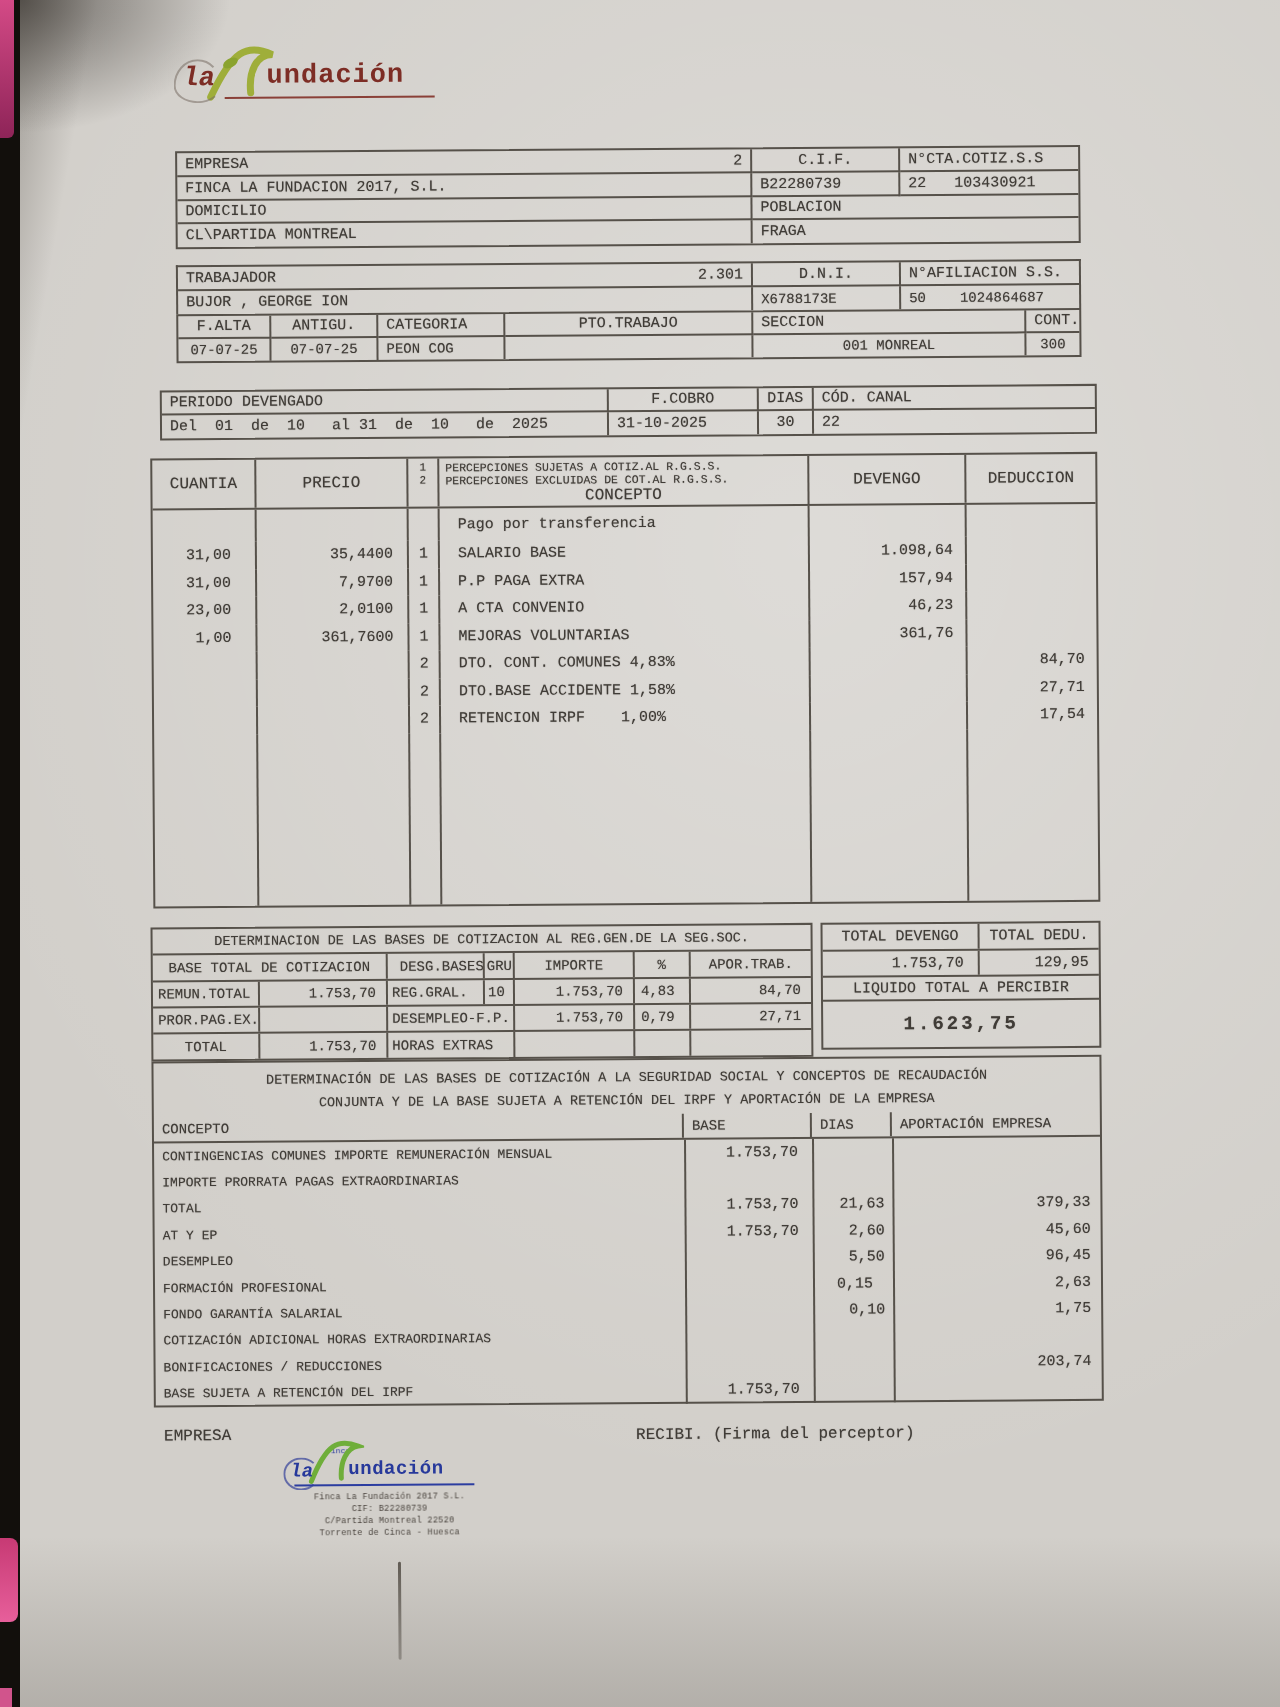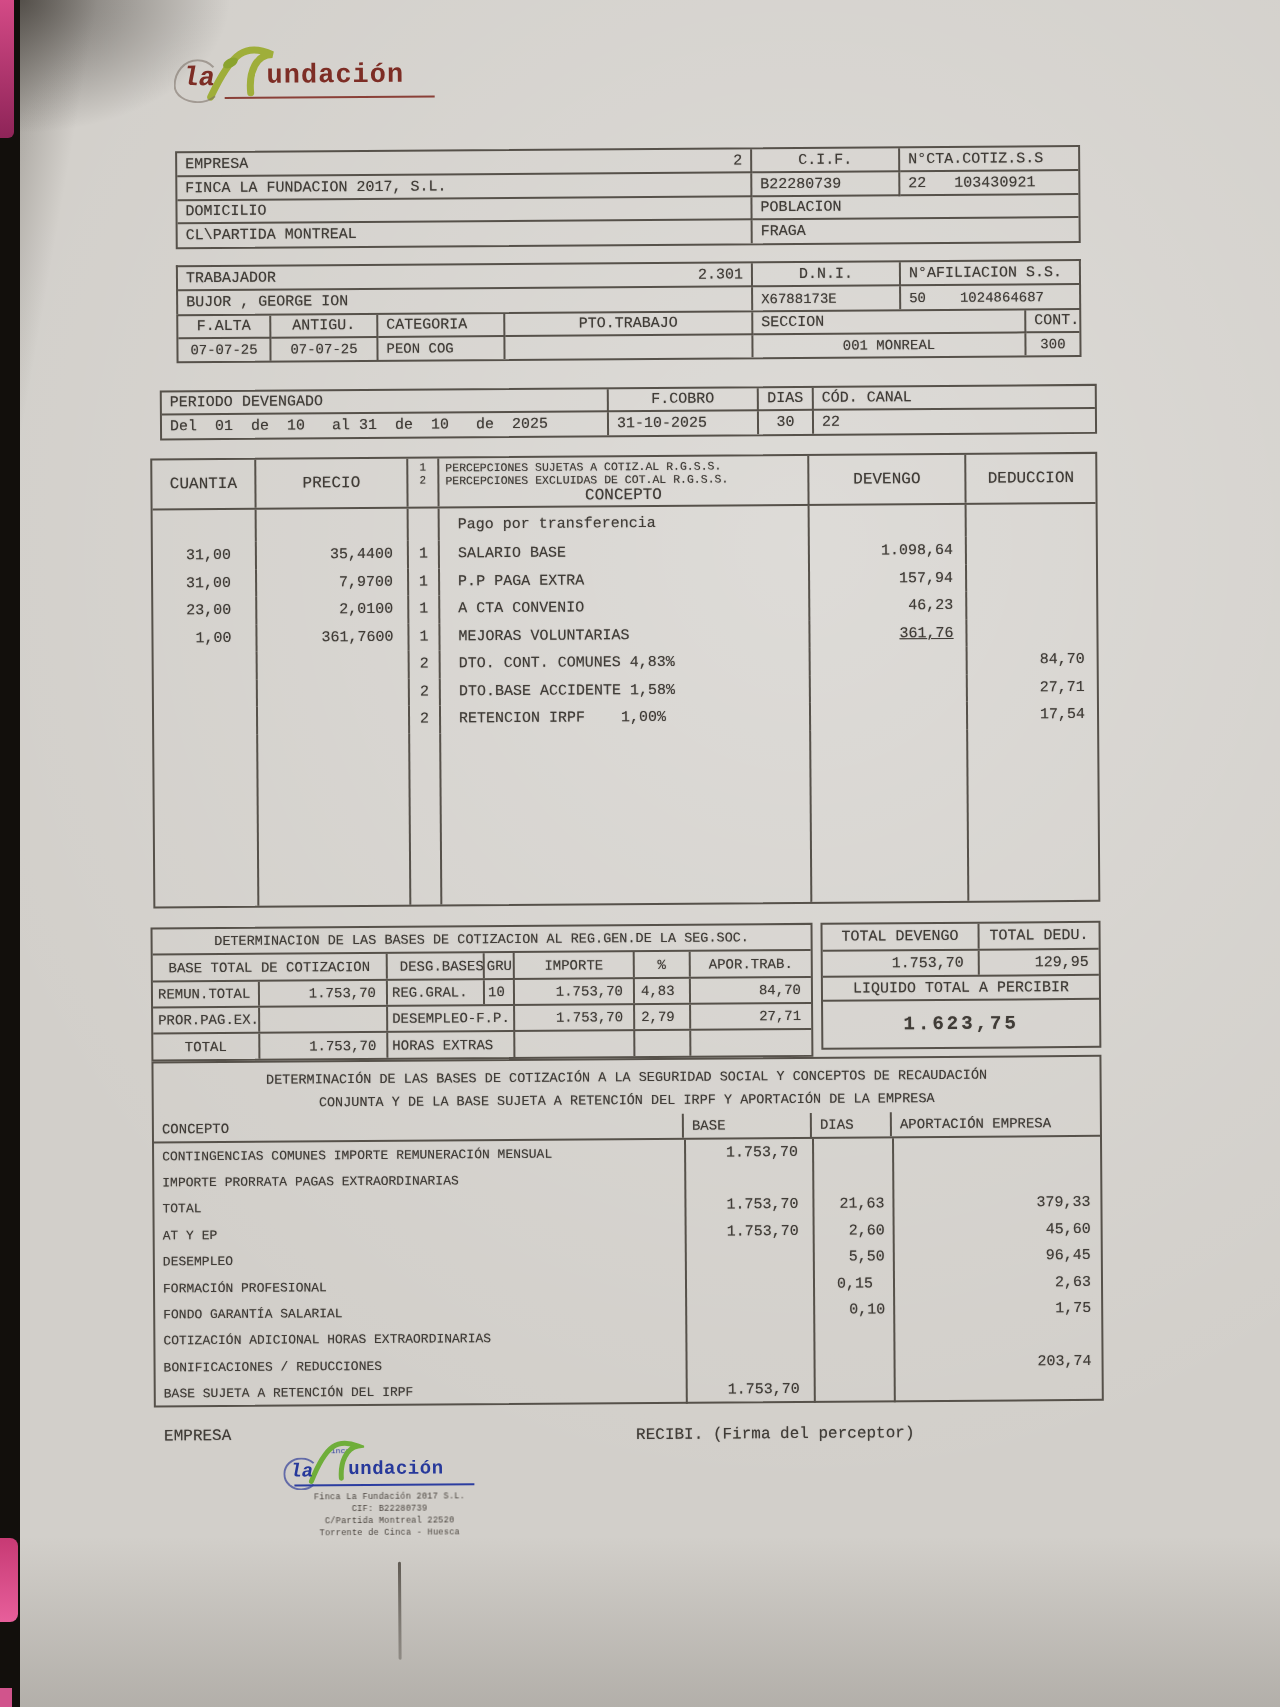--- a/index.html
+++ b/index.html
@@ -177,21 +177,21 @@
       <div class="cell br rt" style="padding-right:14px;">2,0100</div>
       <div class="cell br ctr" style="padding:0;">1</div>
       <div class="cell br pre" style="padding-left:18px;">A CTA CONVENIO</div>
       <div class="cell br rt" style="padding-right:12px;">46,23</div>
       <div class="cell rt" style="padding-right:12px;"></div>
 
       <div class="cell br rt" style="padding-right:24px;">1,00</div>
       <div class="cell br rt" style="padding-right:14px;">361,7600</div>
       <div class="cell br ctr" style="padding:0;">1</div>
       <div class="cell br pre" style="padding-left:18px;">MEJORAS VOLUNTARIAS</div>
-      <div class="cell br rt" style="padding-right:12px;text-decoration:underline;">361,76</div>
+      <div class="cell br rt" style="padding-right:12px;">361,76</div>
       <div class="cell rt" style="padding-right:12px;"></div>
 
       <div class="cell br"></div>
       <div class="cell br"></div>
       <div class="cell br ctr" style="padding:0;">2</div>
       <div class="cell br pre" style="padding-left:18px;">DTO. CONT. COMUNES 4,83%</div>
       <div class="cell br"></div>
       <div class="cell rt" style="padding-right:12px;">84,70</div>
 
       <div class="cell br"></div>
@@ -234,21 +234,21 @@
       <div class="cell br" style="padding:0 3px;">10</div>
       <div class="cell br rt" style="padding-right:10px;">1.753,70</div>
       <div class="cell br" style="padding:0 6px;">4,83</div>
       <div class="cell rt" style="padding-right:10px;">84,70</div>
     </div>
     <div class="grid" style="grid-template-columns:107px 128px 127px 120px 56px 120px;grid-template-rows:24px;border-bottom:2px solid #56514a;">
       <div class="cell br" style="padding:0 5px;">PROR.PAG.EX.</div>
       <div class="cell br"></div>
       <div class="cell br" style="padding:0 4px;">DESEMPLEO-F.P.</div>
       <div class="cell br rt" style="padding-right:10px;">1.753,70</div>
-      <div class="cell br" style="padding:0 6px;">2,79</div>
+      <div class="cell br" style="padding:0 6px;">0,79</div>
       <div class="cell rt" style="padding-right:10px;">27,71</div>
     </div>
     <div class="grid" style="grid-template-columns:107px 128px 127px 120px 56px 120px;grid-template-rows:25px;">
       <div class="cell br ctr">TOTAL</div>
       <div class="cell br rt" style="padding-right:10px;">1.753,70</div>
       <div class="cell br" style="padding:0 4px;">HORAS EXTRAS</div>
       <div class="cell br"></div>
       <div class="cell br"></div>
       <div class="cell"></div>
     </div>

